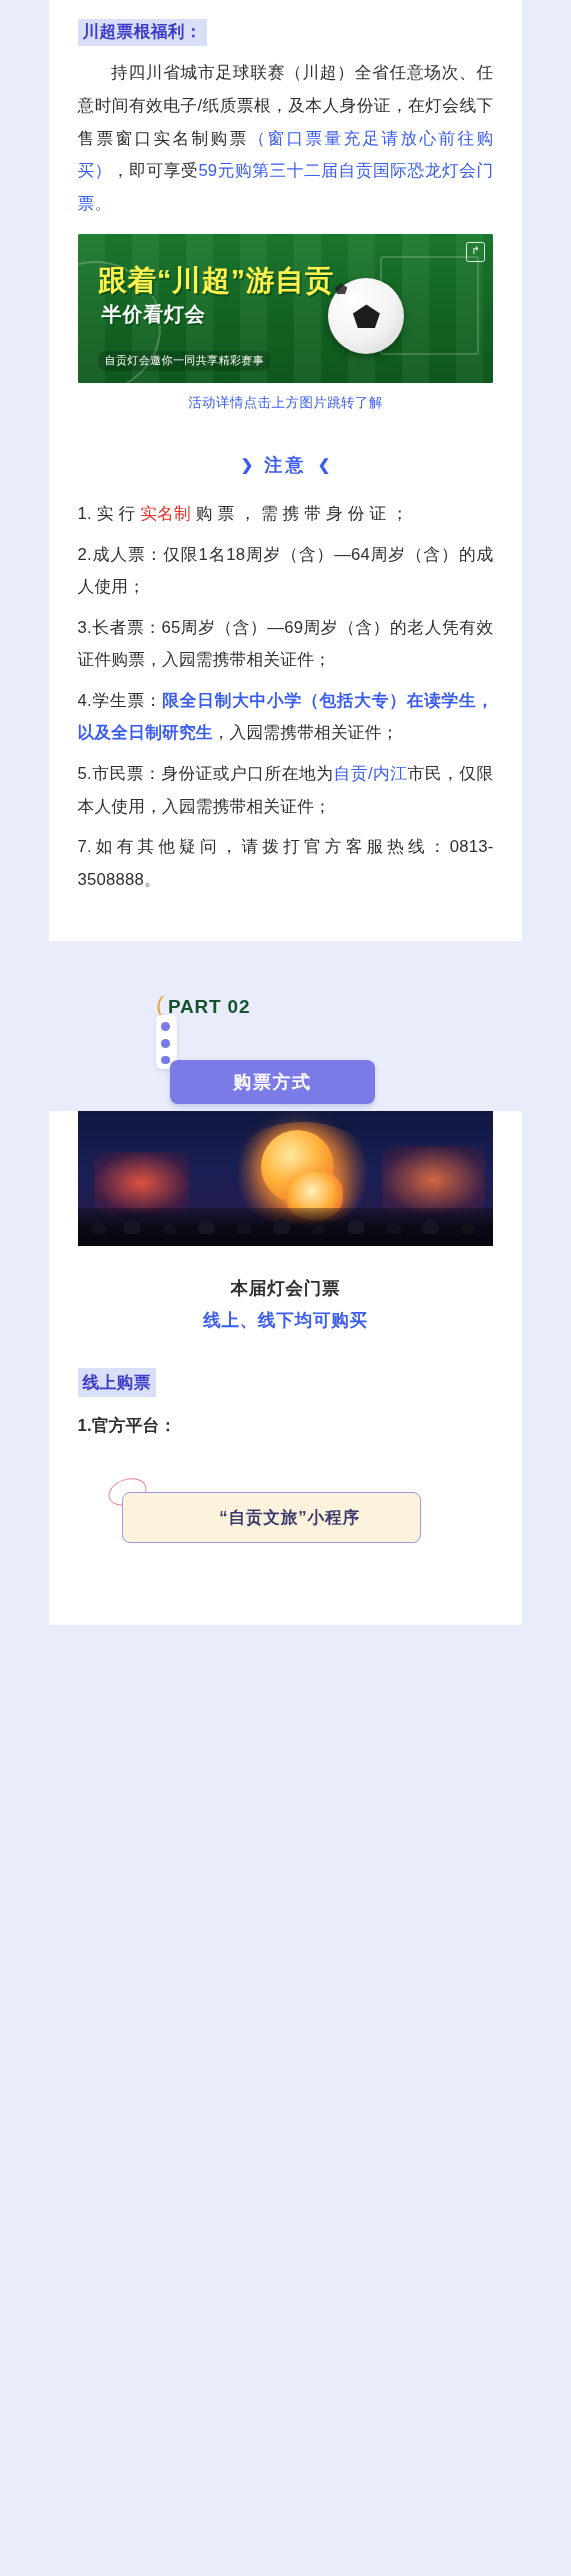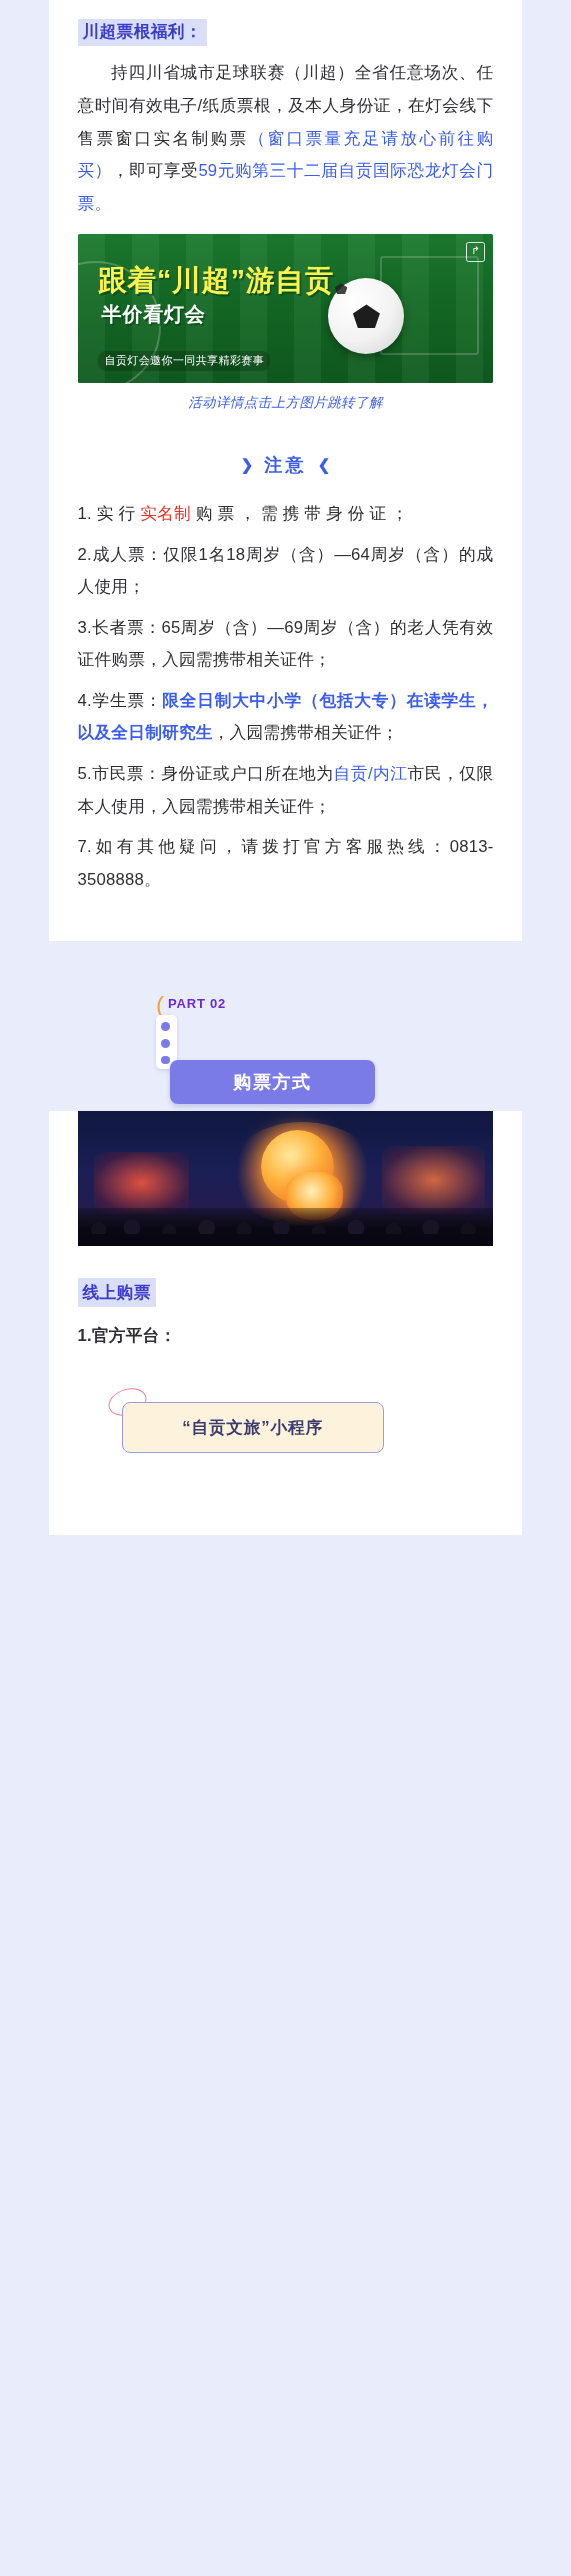--- a/index.html
+++ b/index.html
@@ -187,21 +187,20 @@
     font-size: 10.3px;
     line-height: 16px;
     text-align: center;
   }
   .caption {
     text-align: center;
     font-size: 13.5px;
     color: #3a5cf0;
     margin: 11px 0 3.2px 0;
     letter-spacing: 0.4px;
-    font-style: italic;
   }
 
   
   .notice-head {
     display: flex;
     align-items: center;
     justify-content: center;
     gap: 11px;
     margin: 41px 0 20.6px 0;
   }
@@ -224,23 +223,23 @@
   }
   .part-wrap {
     position: relative;
     height: 103px;
     background: #e9edfb;
   }
   .part-label {
     position: absolute;
     left: 168px;
     top: 6.3px;
-    font-size: 13px;
-    font-weight: bold;
-    color: #6d28d9;
+    font-size: 19px;
+    font-weight: bold;
+    color: #14532d;
     letter-spacing: 0.8px;
   }
   .part-paren {
     position: absolute;
     left: 156px;
     top: 1.6px;
     font-size: 24px;
     color: #f0a43c;
   }
   .part-btn {
@@ -421,20 +420,21 @@
     background: #fdf3dc;
     border: 1.6px solid #9a9ae8;
     border-radius: 8px;
     display: flex;
     align-items: center;
     justify-content: center;
     font-size: 16.7px;
     font-weight: bold;
     color: #3b3b6e;
     letter-spacing: 0.8px;
+    padding-left: 37px;
   }
   .mini-card-ring {
     position: absolute;
     left: 30px;
     top: 1.6px;
     width: 37px;
     height: 24px;
     border: 1.6px solid #f07d8e;
     border-radius: 50%;
     transform: rotate(-18deg);
@@ -505,20 +505,24 @@
     <div class="photo">
       <div class="sky"></div>
       <div class="side-l"></div>
       <div class="side-r"></div>
       <div class="glow"></div>
       <div class="lantern-a"></div>
       <div class="lantern-b"></div>
       <div class="crowd"></div>
     </div>
 
+    <div class="center-lines">
+      <div class="l1">本届灯会门票</div>
+      <div class="l2">线上、线下均可购买</div>
+    </div>
 
     <div class="sub-tag">线上购票</div>
 
     <p class="body" style="margin-bottom:13px;"><b>1.官方平台：</b></p>
 
 
     <div class="mini-card-wrap">
       <div class="mini-card-ring"></div>
       <div class="mini-card">“自贡文旅”小程序</div>
     </div>

